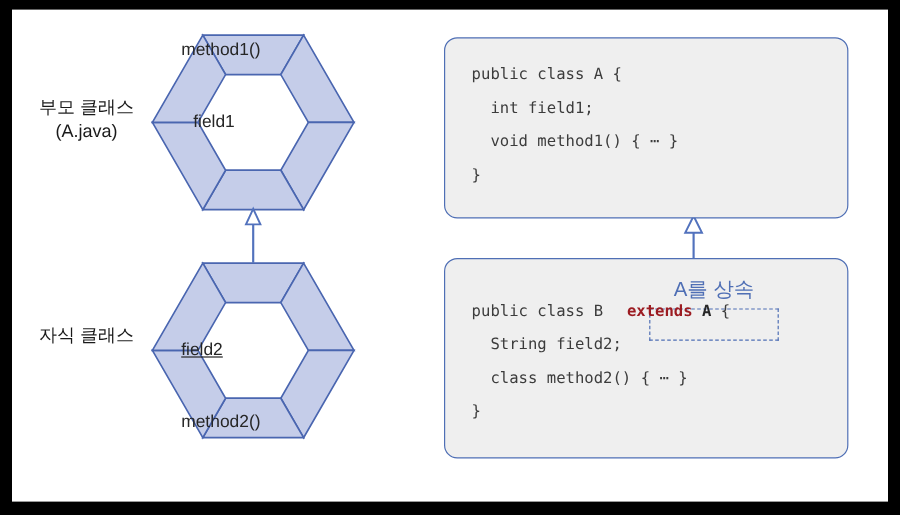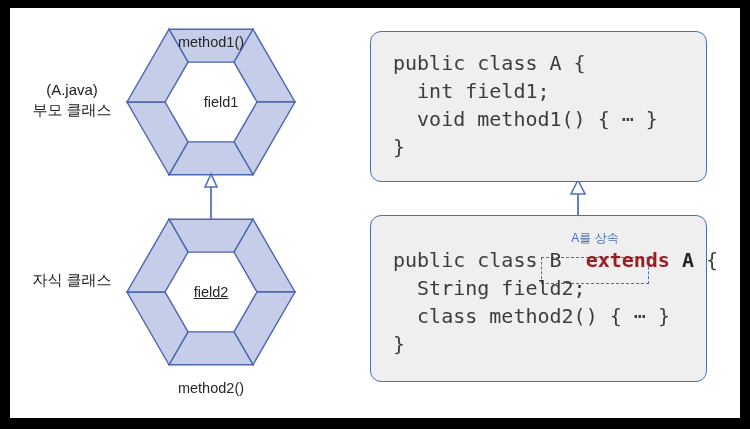--- a/index.html
+++ b/index.html
@@ -27,21 +27,21 @@
     font-size:15px;
     line-height:20px;
     white-space:nowrap;
   }
   #label-parent{left:4px;top:72px;width:116px;}
   #label-child{left:4px;top:262px;width:116px;}
 
   
   .hex-text{
     position:absolute;
-    text-align:center;
+    text-align:left;
     color:#262626;
     font-size:14.5px;
     white-space:nowrap;
   }
 
   
   .code-box{
     position:absolute;
     background:#efefef;
     border:1.3px solid #4f6fb5;
@@ -50,21 +50,21 @@
   }
   #code-box-a{left:360px;top:23px;width:337px;height:151px;}
   #code-box-b{left:360px;top:207px;width:337px;height:167px;}
 
   .code-pre{
     position:absolute;
     left:22px;
     top:17px;
     margin:0;
     font-family:"DejaVu Sans Mono", monospace;
-    font-size:20px;
+    font-size:13px;
     line-height:28px;
     color:#3c3c3c;
     white-space:pre;
   }
   #code-box-b .code-pre{top:30px;}
 
   .kw-extends{color:#9c1c22;font-weight:bold;margin-left:12px;}
   .cls-a{color:#262626;font-weight:bold;}
 
   
@@ -80,21 +80,21 @@
   }
 
   
   #annotation-inherit{
     position:absolute;
     left:164px;
     top:14px;
     width:120px;
     text-align:center;
     color:#4f6fb5;
-    font-size:12px;
+    font-size:17px;
     white-space:nowrap;
   }
 </style>
 </head>
 <body>
 
 <div id="stage">
   <div id="canvas">
 
     <svg class="svg-layer" viewBox="0 0 730 410">
@@ -128,33 +128,33 @@
         <polygon points="201,166 195,179 207,179" fill="#ffffff" stroke="#5272bd" stroke-width="1.6"></polygon>
       </g>
 
       <g stroke="#5272bd" stroke-width="1.8" fill="none">
         <line x1="568" y1="232" x2="568" y2="184"></line>
         <polygon points="568,172 561,186 575,186" fill="#ffffff" stroke="#5272bd" stroke-width="1.6"></polygon>
       </g>
     </svg>
 
     <div class="side-label" id="label-parent">
+      <div>부모 클래스</div>
       <div>(A.java)</div>
-      <div>부모 클래스</div>
     </div>
 
     <div class="side-label" id="label-child">
       <div>자식 클래스</div>
     </div>
 
     <div class="hex-text" style="left:141px;top:26px;width:120px;">method1()</div>
     <div class="hex-text" style="left:151px;top:86px;width:120px;">field1</div>
 
     <div class="hex-text" style="left:141px;top:276px;width:120px;text-decoration:underline;">field2</div>
-    <div class="hex-text" style="left:141px;top:336px;width:120px;margin-top:36px;">method2()</div>
+    <div class="hex-text" style="left:141px;top:336px;width:120px;">method2()</div>
 
     <div class="code-box" id="code-box-a">
       <pre class="code-pre"><span>public class A {</span>
 <span>  int field1;</span>
 <span>  void method1() { ⋯ }</span>
 <span>}</span></pre>
     </div>
 
     <div class="code-box" id="code-box-b">
 

